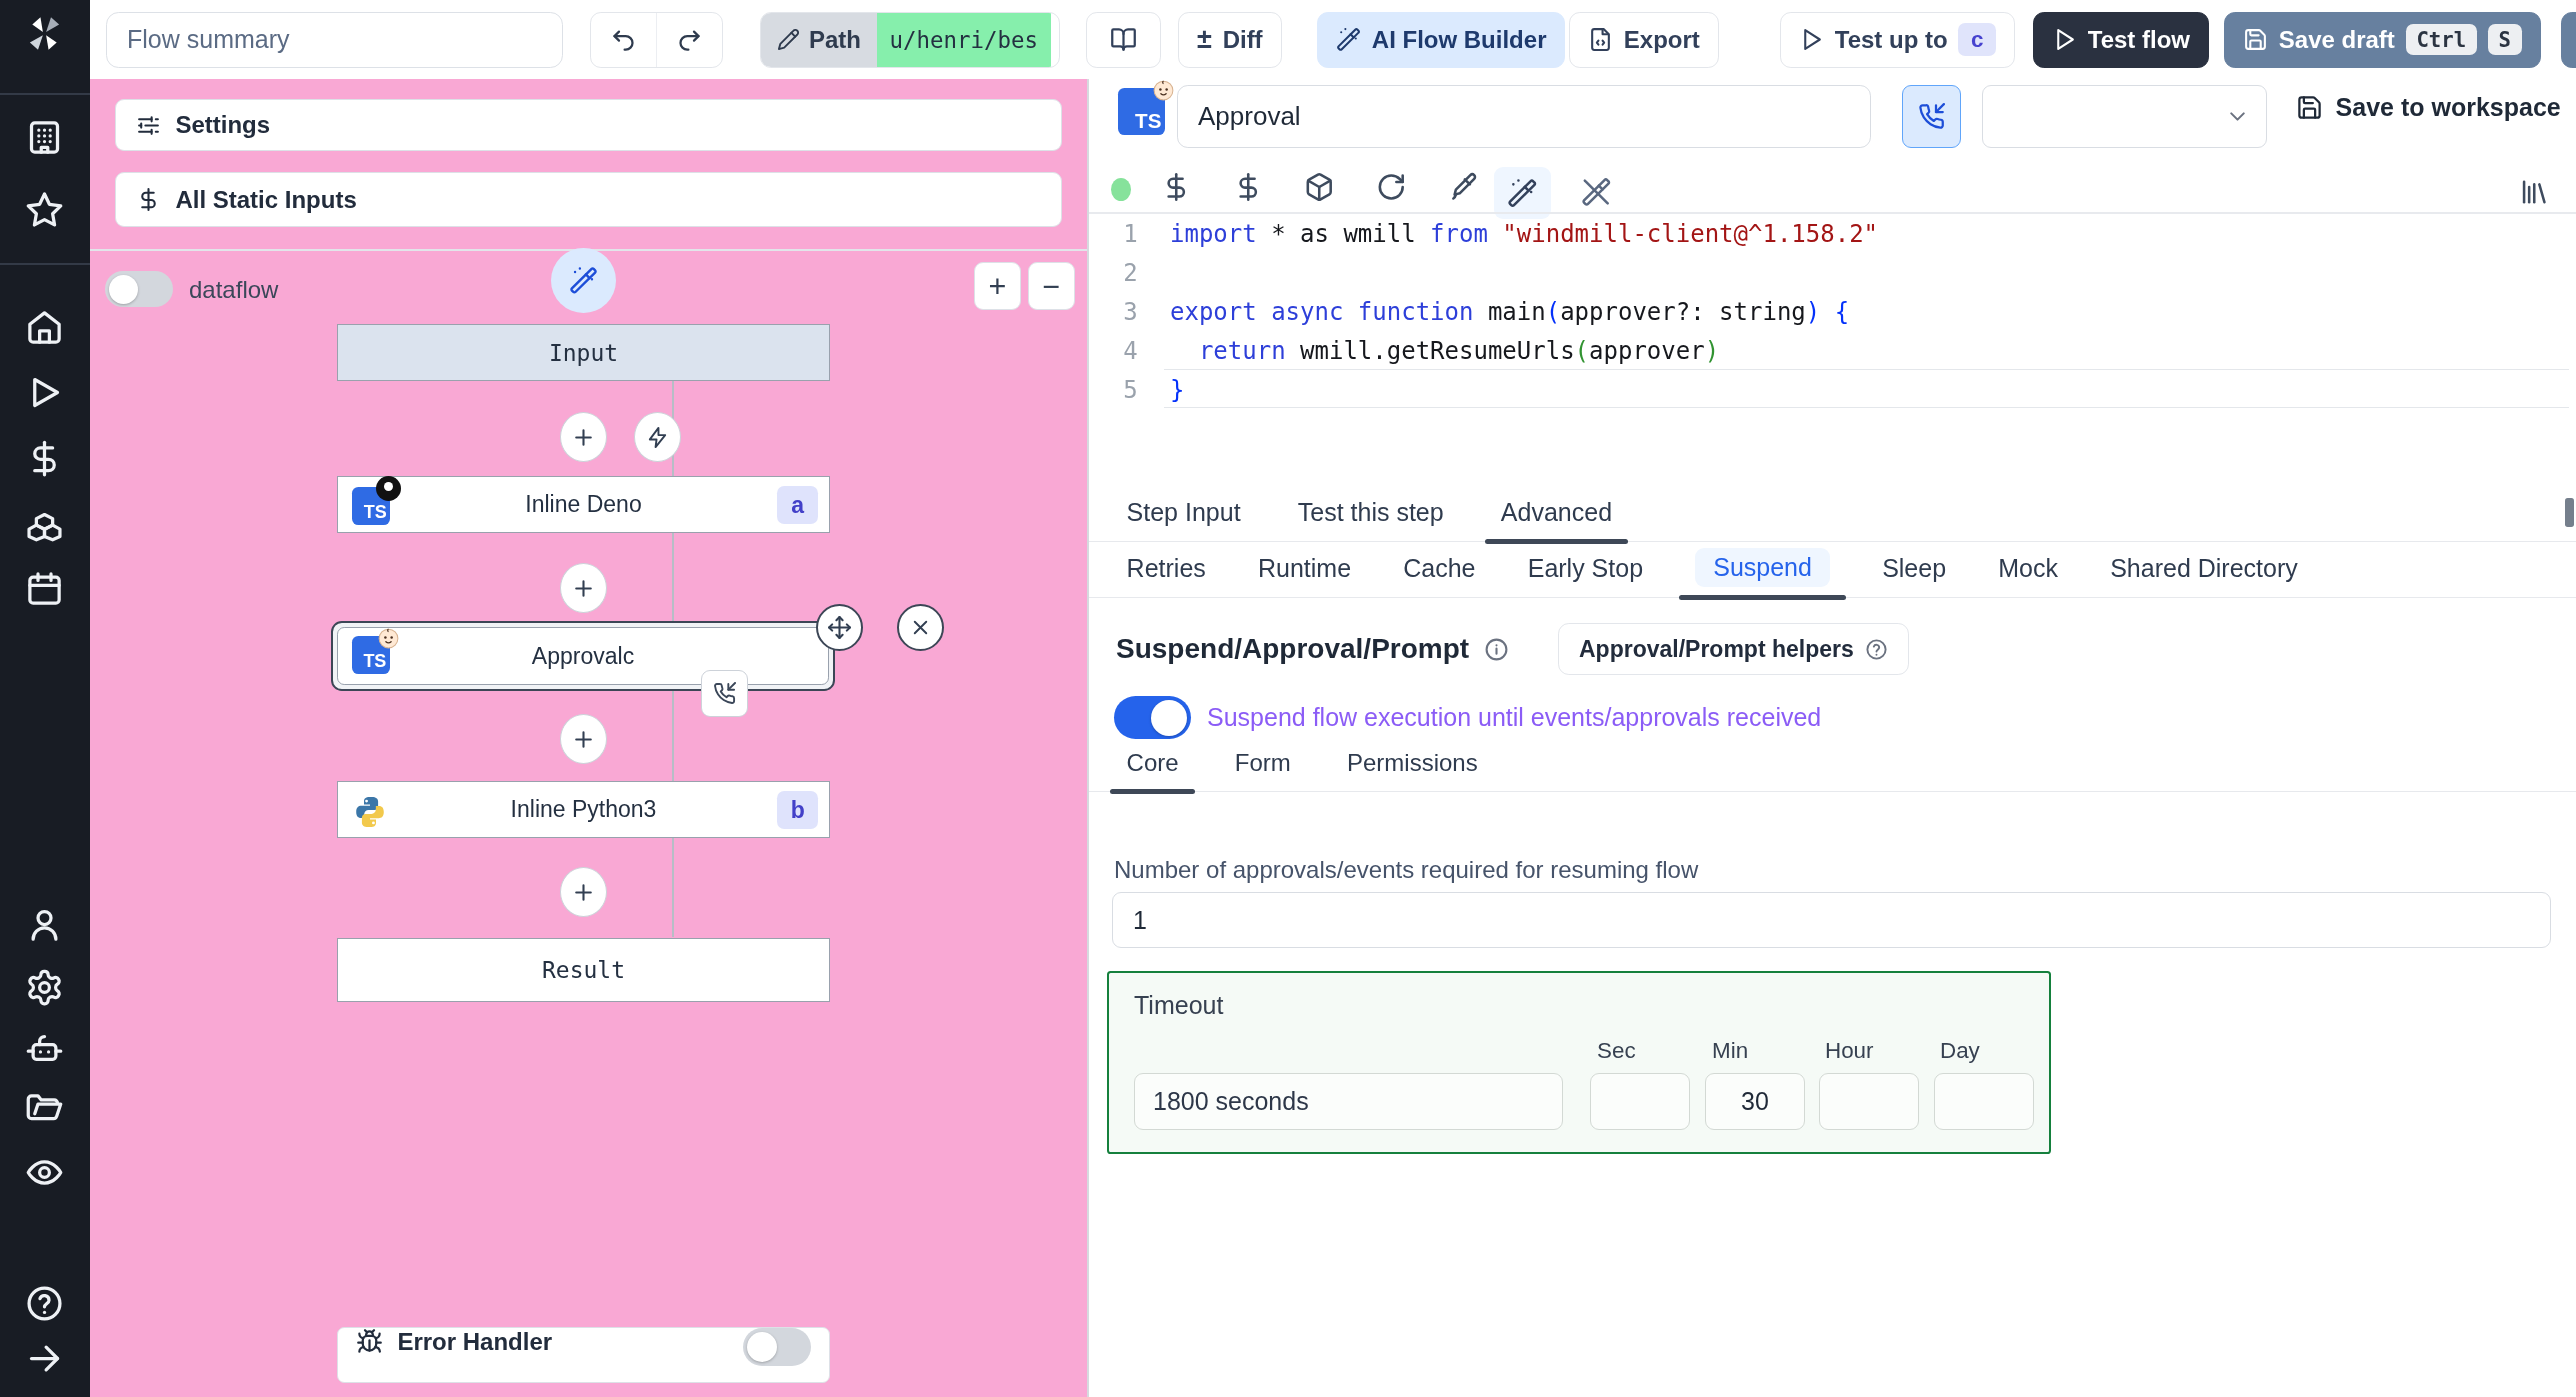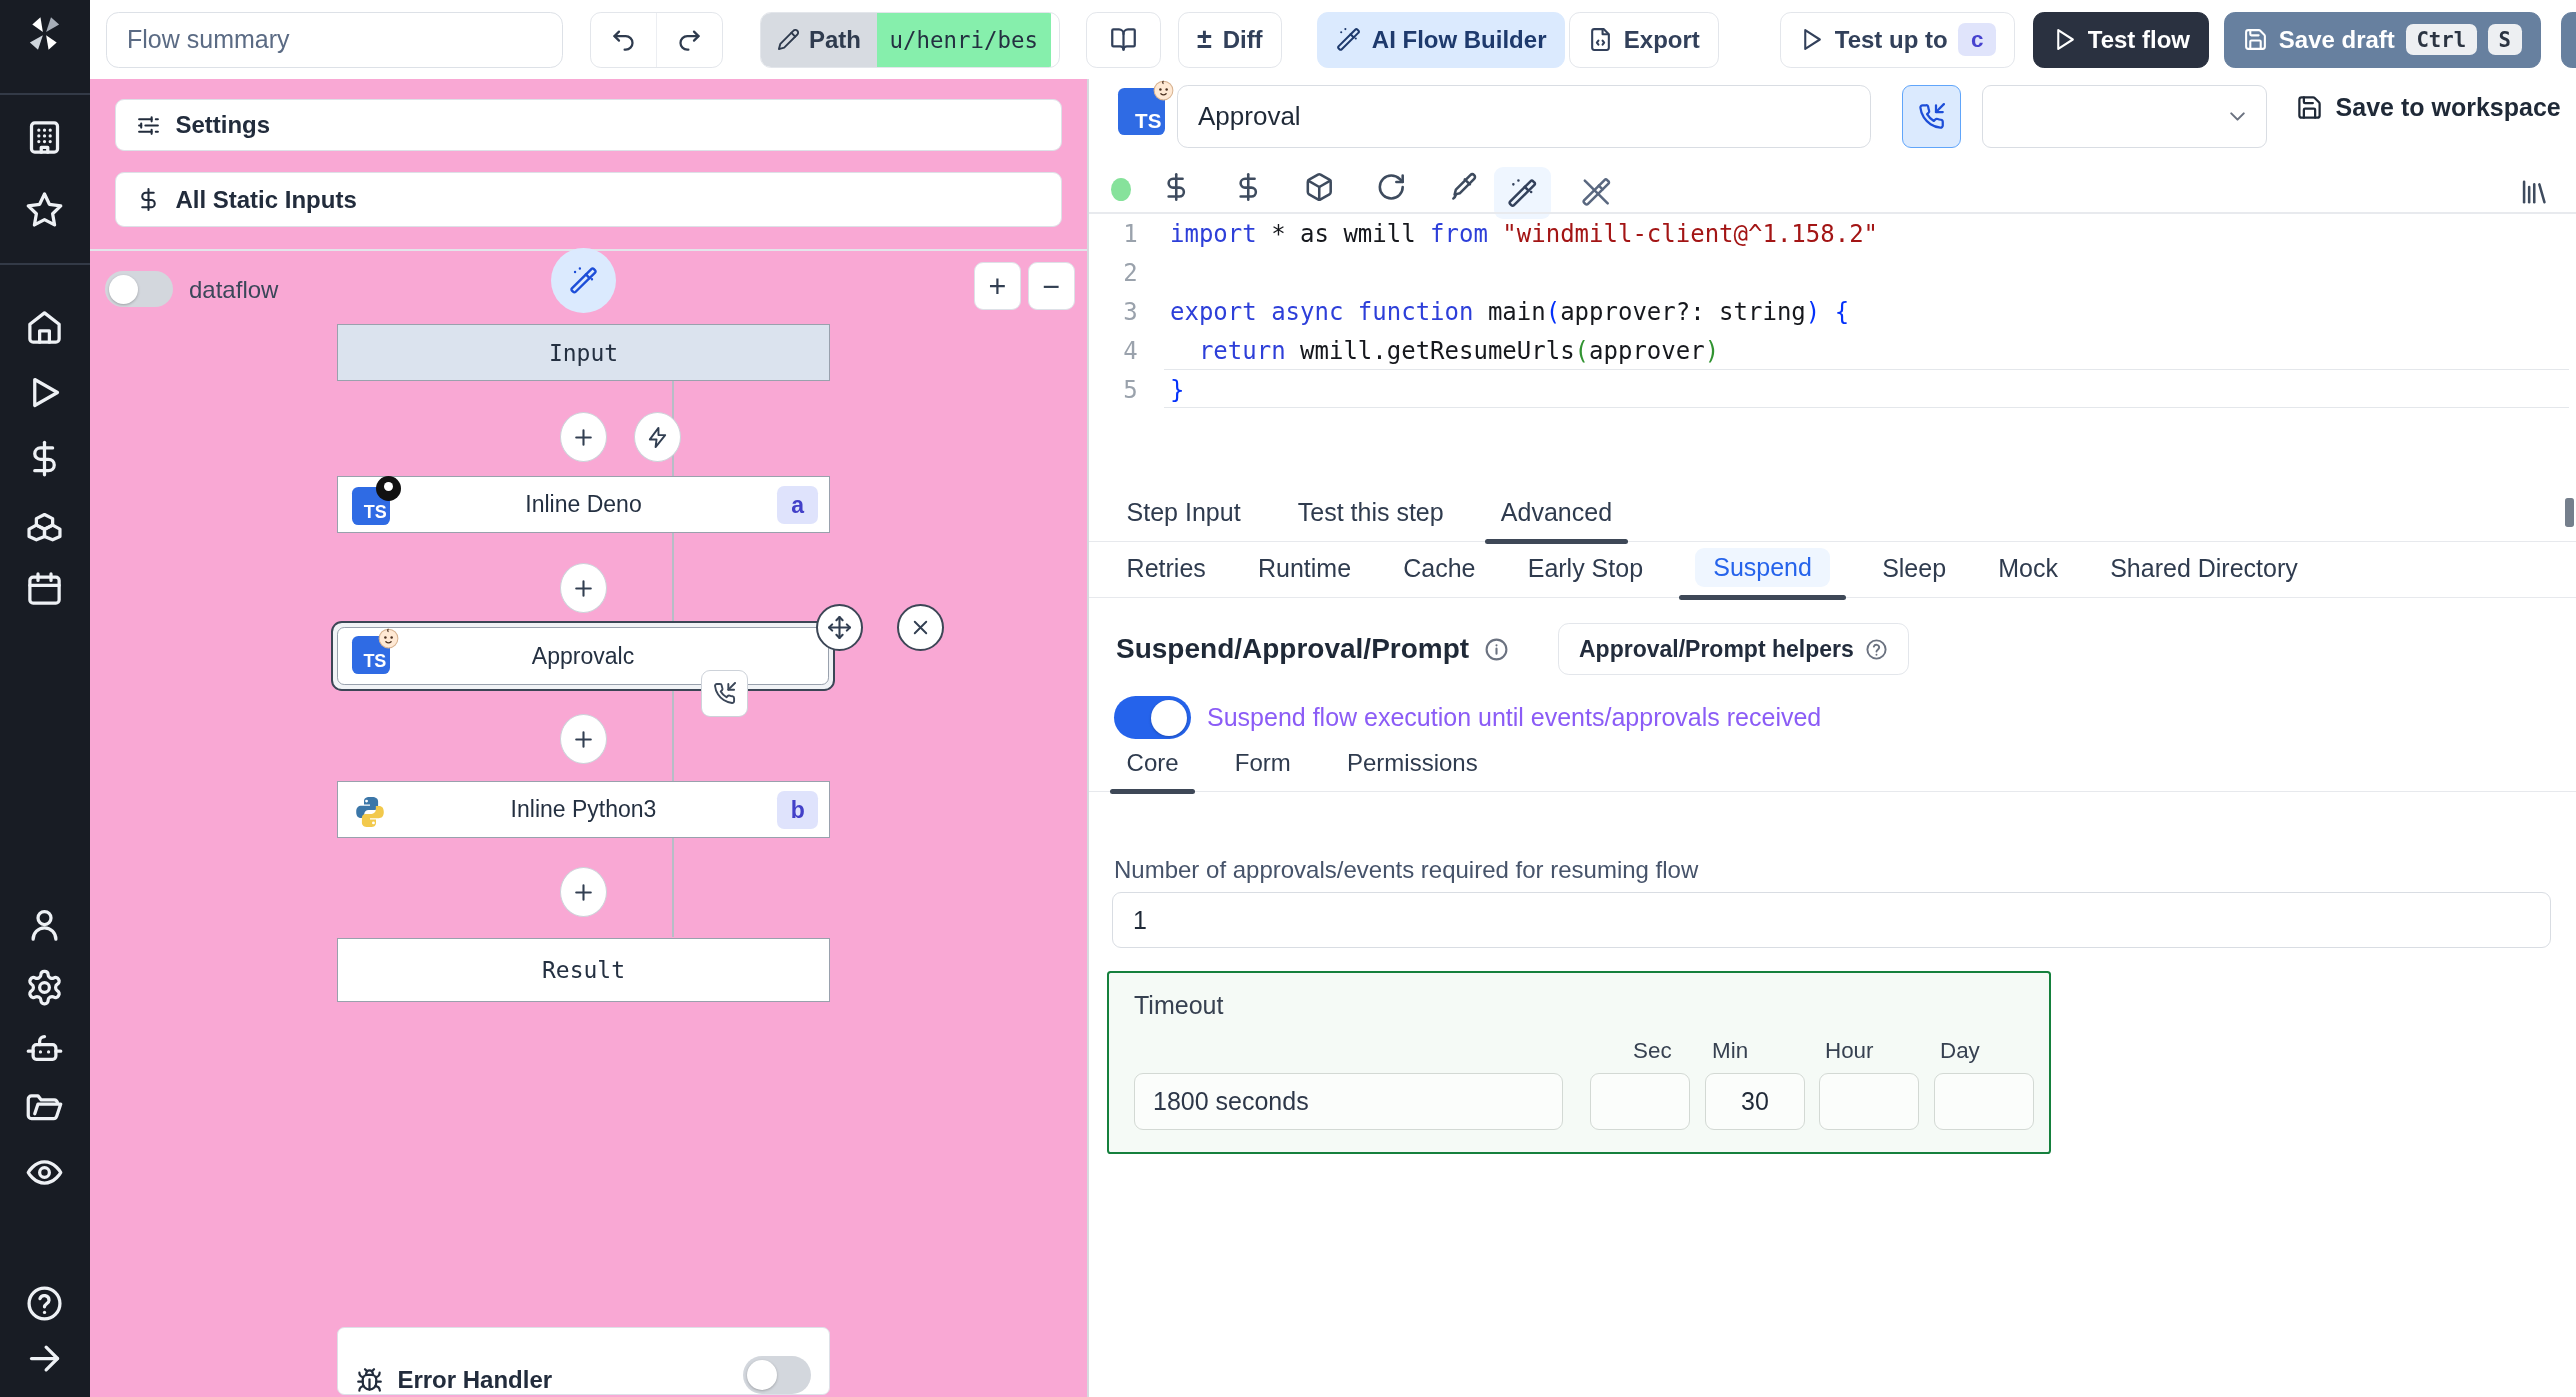--- a/index.html
+++ b/index.html
@@ -380,21 +380,21 @@
   </div>
 
   <div class="plusc" style="left:470px; top:788px;">
     <svg class="ic" width="25" height="25" viewBox="0 0 24 24">
         <path d="M12 5v14M5 12h14"></path>
       </svg>
   </div>
 
   <div class="node mono" style="top:859px; height:64px;text-align:center;">Result</div>
 
-  <div style="position:absolute; left:247px; top:1248px; width:493px; height:68px; background:#fff; border:1.8px solid #dde1e7; border-radius:7.2px; display:flex; align-items:flex-end; padding:0 18px; gap:14.4px;">
+  <div style="position:absolute; left:247px; top:1248px; width:493px; height:56px; background:#fff; border:1.8px solid #dde1e7; border-radius:7.2px; display:flex; align-items:flex-start; padding:0 18px; gap:14.4px;">
     <svg class="ic" width="27" height="27" viewBox="0 0 24 24" style="color:#222c3c;">
         <path d="m8 2 1.9 1.9M14.1 3.9 16 2"></path>
         <path d="M9 7.1v-1a3 3 0 1 1 6 0v1"></path>
         <path d="M12 20c-3.3 0-6-2.7-6-6v-3a4 4 0 0 1 4-4h4a4 4 0 0 1 4 4v3c0 3.3-2.7 6-6 6"></path>
         <path d="M12 20v-9"></path>
         <path d="M6.5 9C4.6 8.8 3 7.1 3 5M6 13H2M3 21c0-2.1 1.7-3.8 3.8-4M21 5c0 2.1-1.6 3.8-3.5 4M22 13h-4M17.2 17c2.1.2 3.8 1.9 4 4"></path>
       </svg>
     <span style="font-size:24px; font-weight:700; color:#222c3c;">Error Handler</span>
     <span class="toggle" style="margin-left:auto; width:68px; height:38px; background:#d3d7dd; display:inline-block;">
       <span class="knob" style="left:3.6px; top:3.6px; width:30.5px; height:30.5px; position:absolute;"></span>
@@ -553,21 +553,21 @@
   </div>
 
   <div class="rx lbl" style="left:25px; top:777px;">Number of approvals/events required for resuming flow</div>
   <div class="rx" style="left:23px; top:813px; width:1439px; height:56px;">
     <input class="field" style="border-radius: 9px; font-size: 25px;" value="1">
   </div>
 
   <div id="timeout-box">
     <div style="position:absolute; left:25px; top:18px; font-size:25px; color:#374151;">Timeout</div>
     <div style="position:absolute; left:25px; top:100px; width:429px; height:57px; border:1.8px solid #d3d9d4; border-radius:9px; background:#fbfdfb; display:flex; align-items:center; padding:0 18px; font-size:25px; color:#2d3748;">1800 seconds</div>
-    <div class="unit-lbl" style="left:488px;margin-left:36px;">Sec</div>
+    <div class="unit-lbl" style="left:488px;">Sec</div>
     <div class="unit-lbl" style="left:603px;">Min</div>
     <div class="unit-lbl" style="left:716px;">Hour</div>
     <div class="unit-lbl" style="left:831px;">Day</div>
     <input class="unit-input" style="left: 481px;" value="">
     <input class="unit-input" style="left: 596px;" value="30">
     <input class="unit-input" style="left: 710px;" value="">
     <input class="unit-input" style="left: 825px;" value="">
   </div>
 </div>
 

